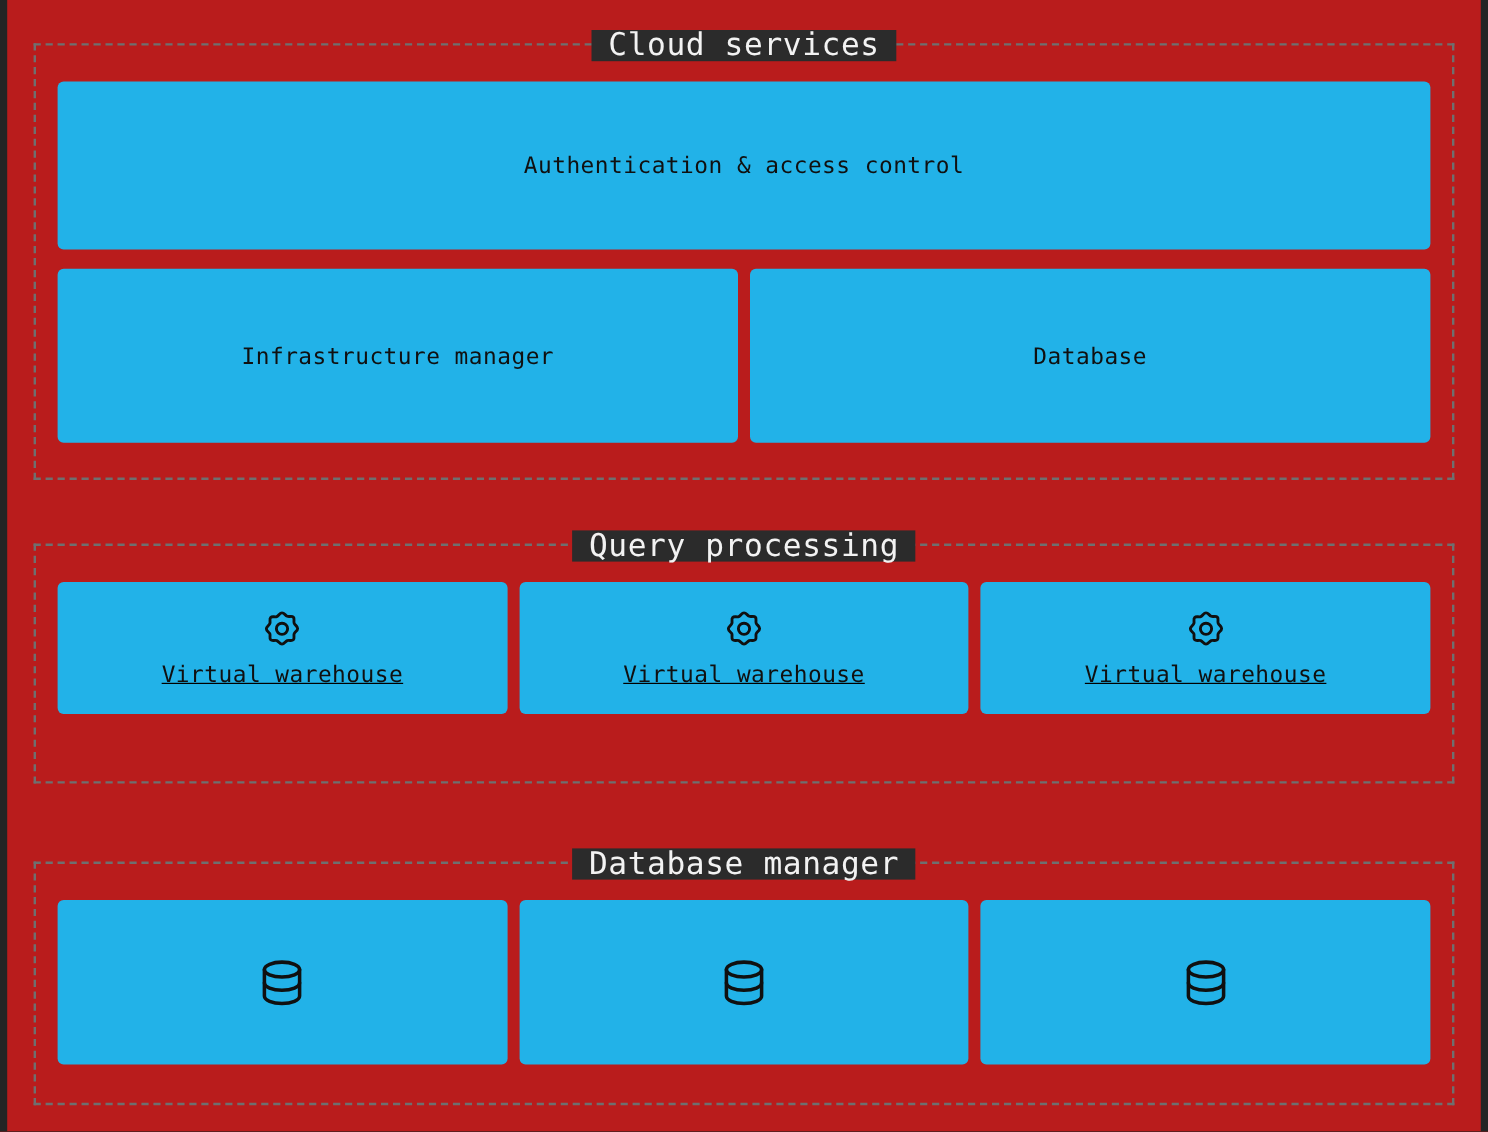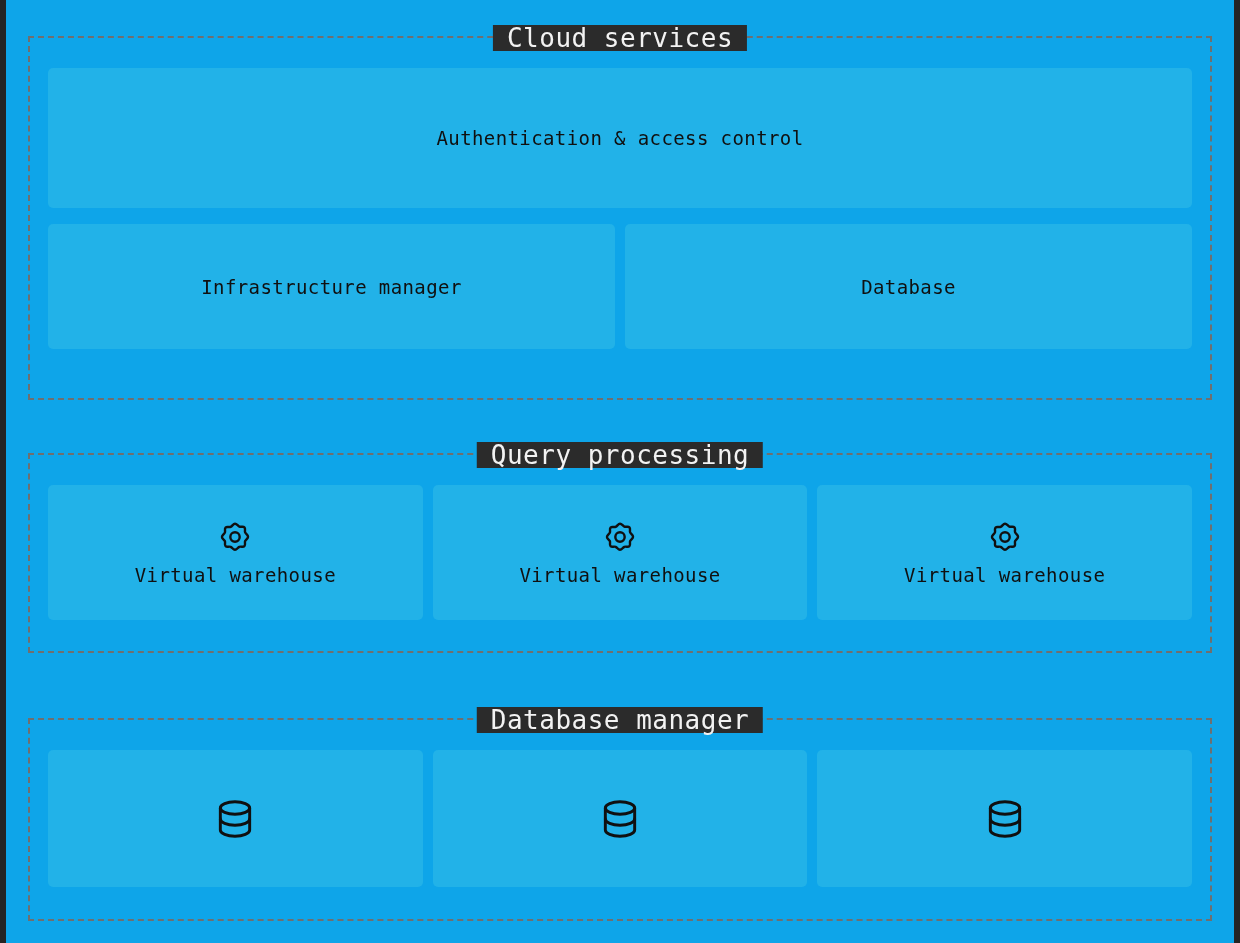--- a/index.html
+++ b/index.html
@@ -12,21 +12,21 @@
     height: 943px;
     font-family: "DejaVu Sans Mono", "Liberation Mono", monospace;
     overflow: hidden;
   }
 
   .page {
     position: relative;
     box-sizing: border-box;
     width: 1240px;
     height: 943px;
-    background: #0ea5e9;
+    background: #b91c1c;
     border: 6px solid #242424;
     border-top: 0;
     border-bottom: 0;
     padding: 0;
   }
 
   .stack {
     position: absolute;
     left: 22px;
     right: 22px;
@@ -96,22 +96,22 @@
     margin-bottom: 10px;
   }
   .node.icon-only .icon { margin-bottom: 0; }
 
   
   #group-cloud      { left: 0; right: 0; top: 36px;  height: 364px; }
   #group-query      { left: 0; right: 0; top: 453px; height: 200px; }
   #group-storage    { left: 0; right: 0; top: 718px; height: 203px; }
 
   #cloud-auth-row  { height: 140px; margin-bottom: 16px; }
-  #cloud-sub-row   { height: 125px; }
-  #query-row       { height: 135px; }
+  #cloud-sub-row   { height: 145px; }
+  #query-row       { height: 110px; text-decoration: underline; }
   #storage-row     { height: 137px; }
 </style>
 </head>
 <body>
 
 <div class="page">
 
   <div class="stack">
 
     <div class="group" id="group-cloud">

